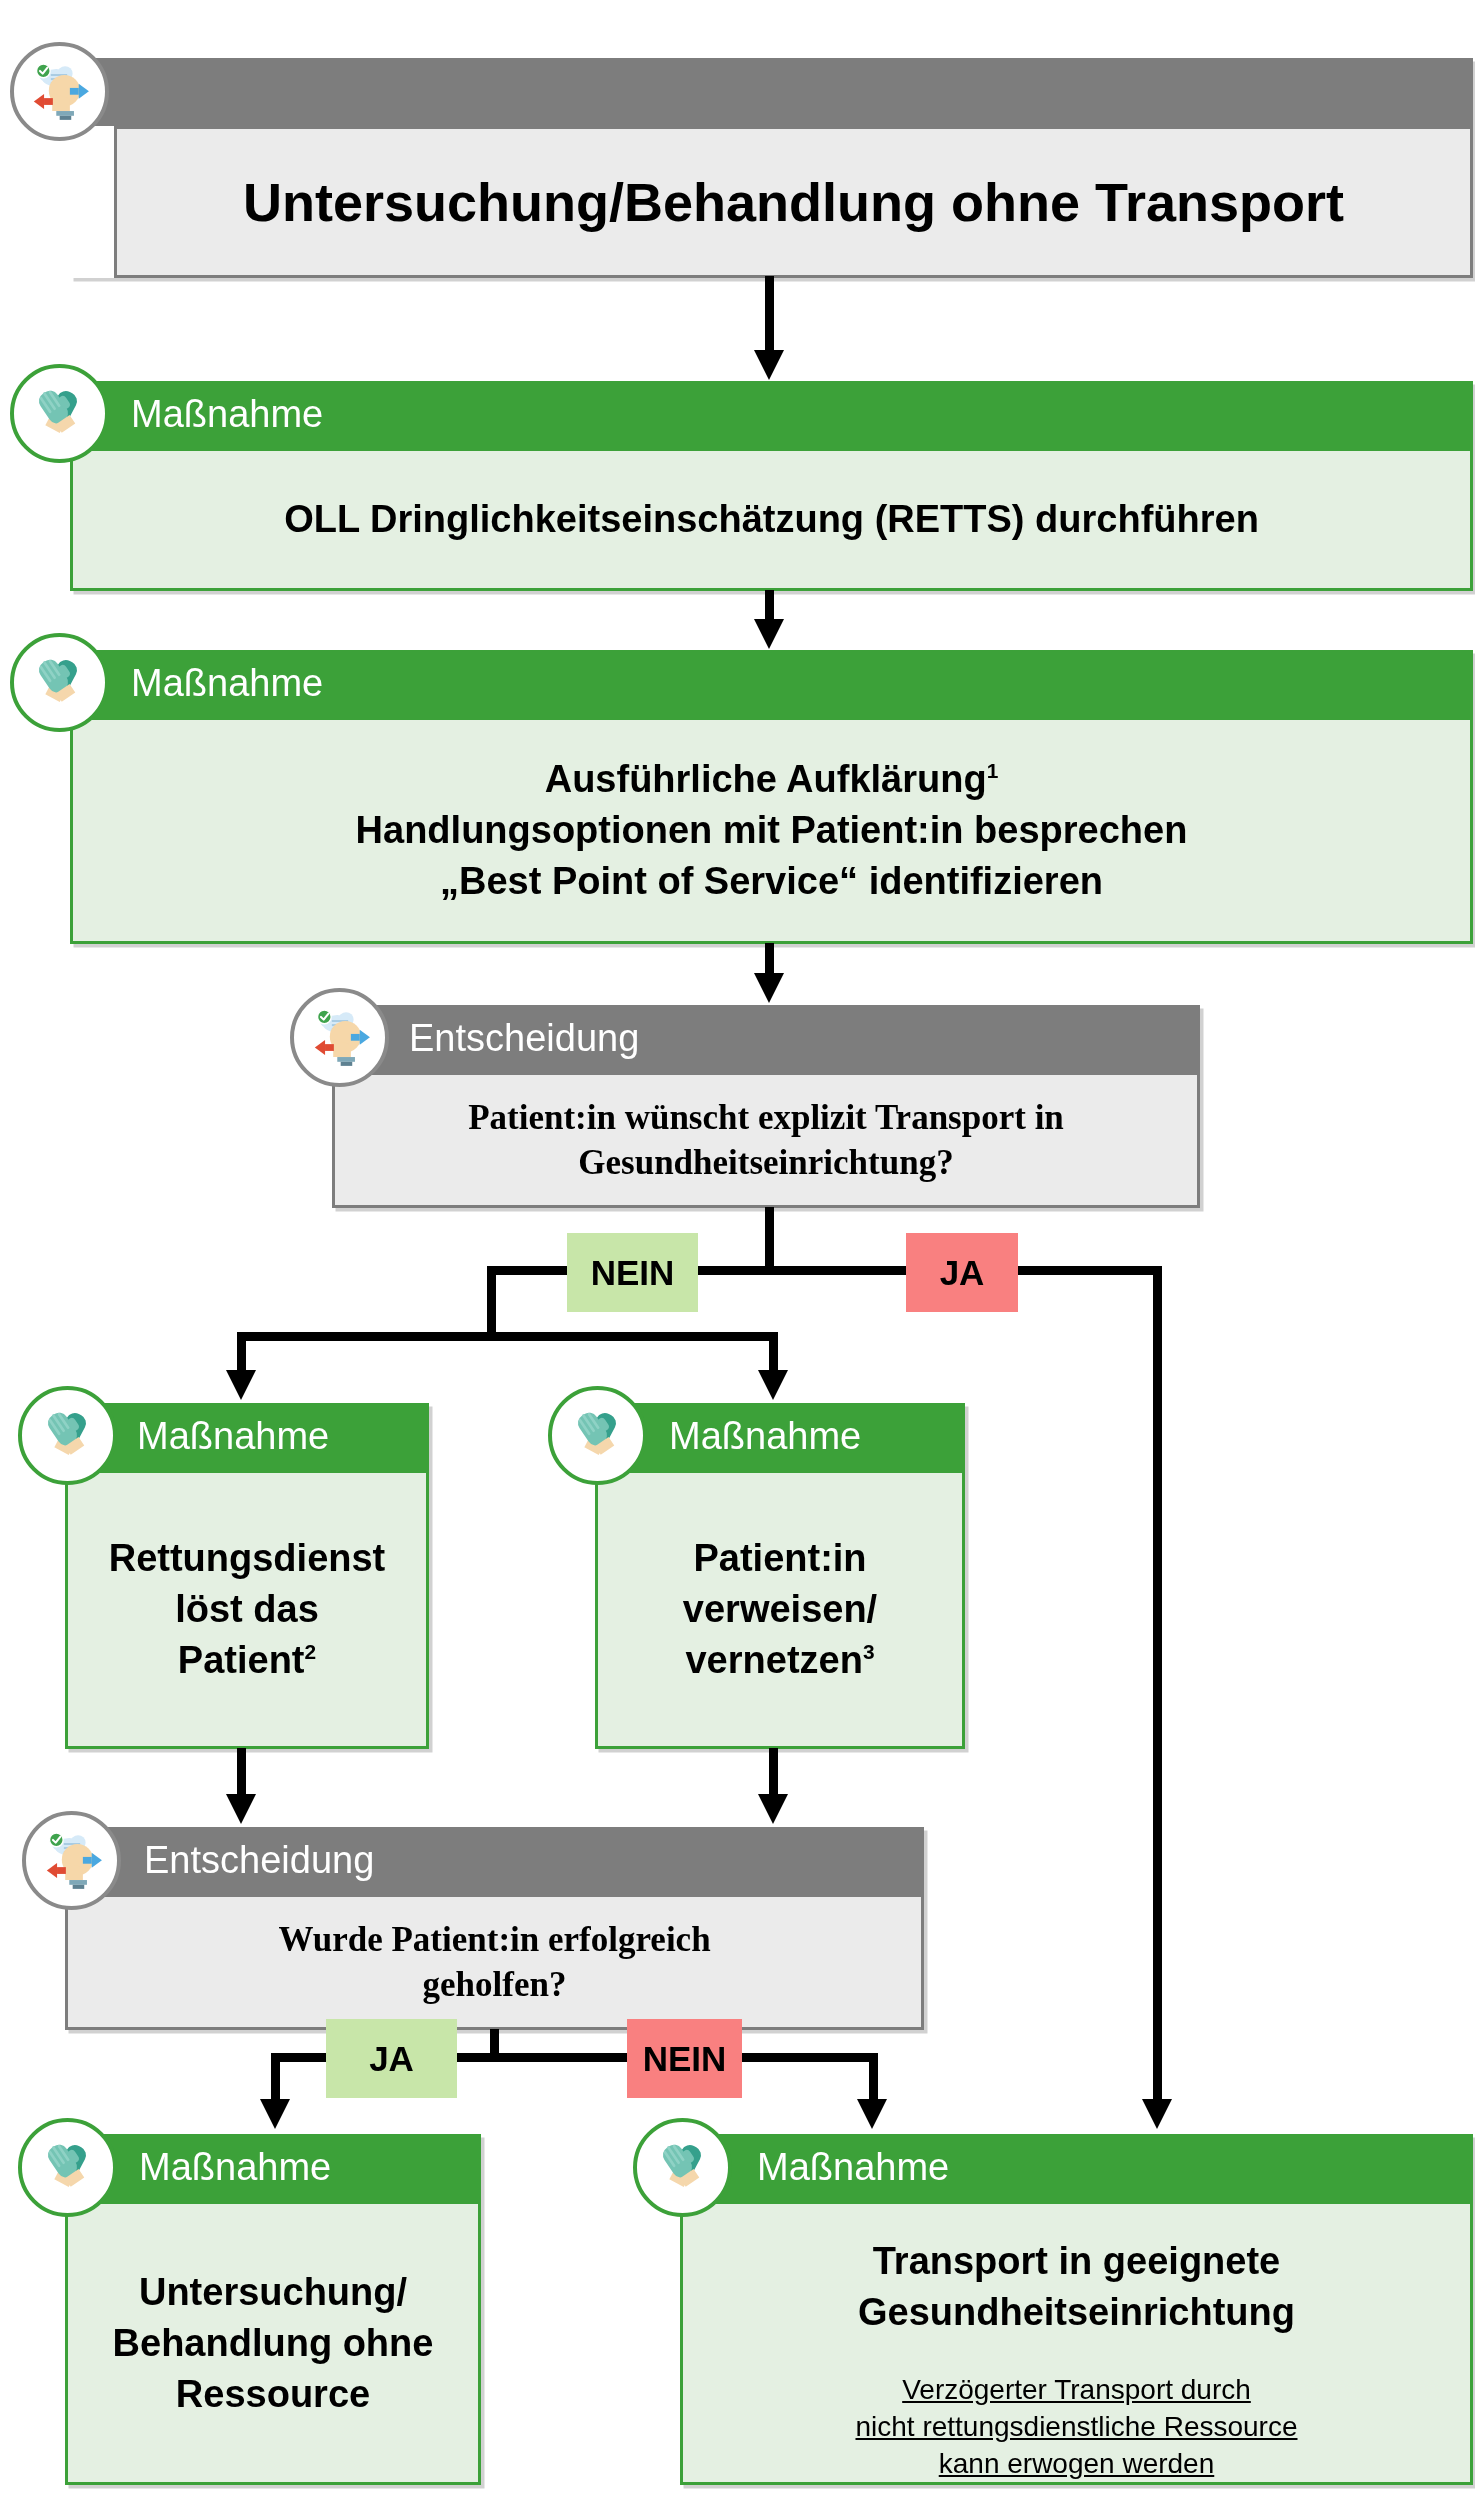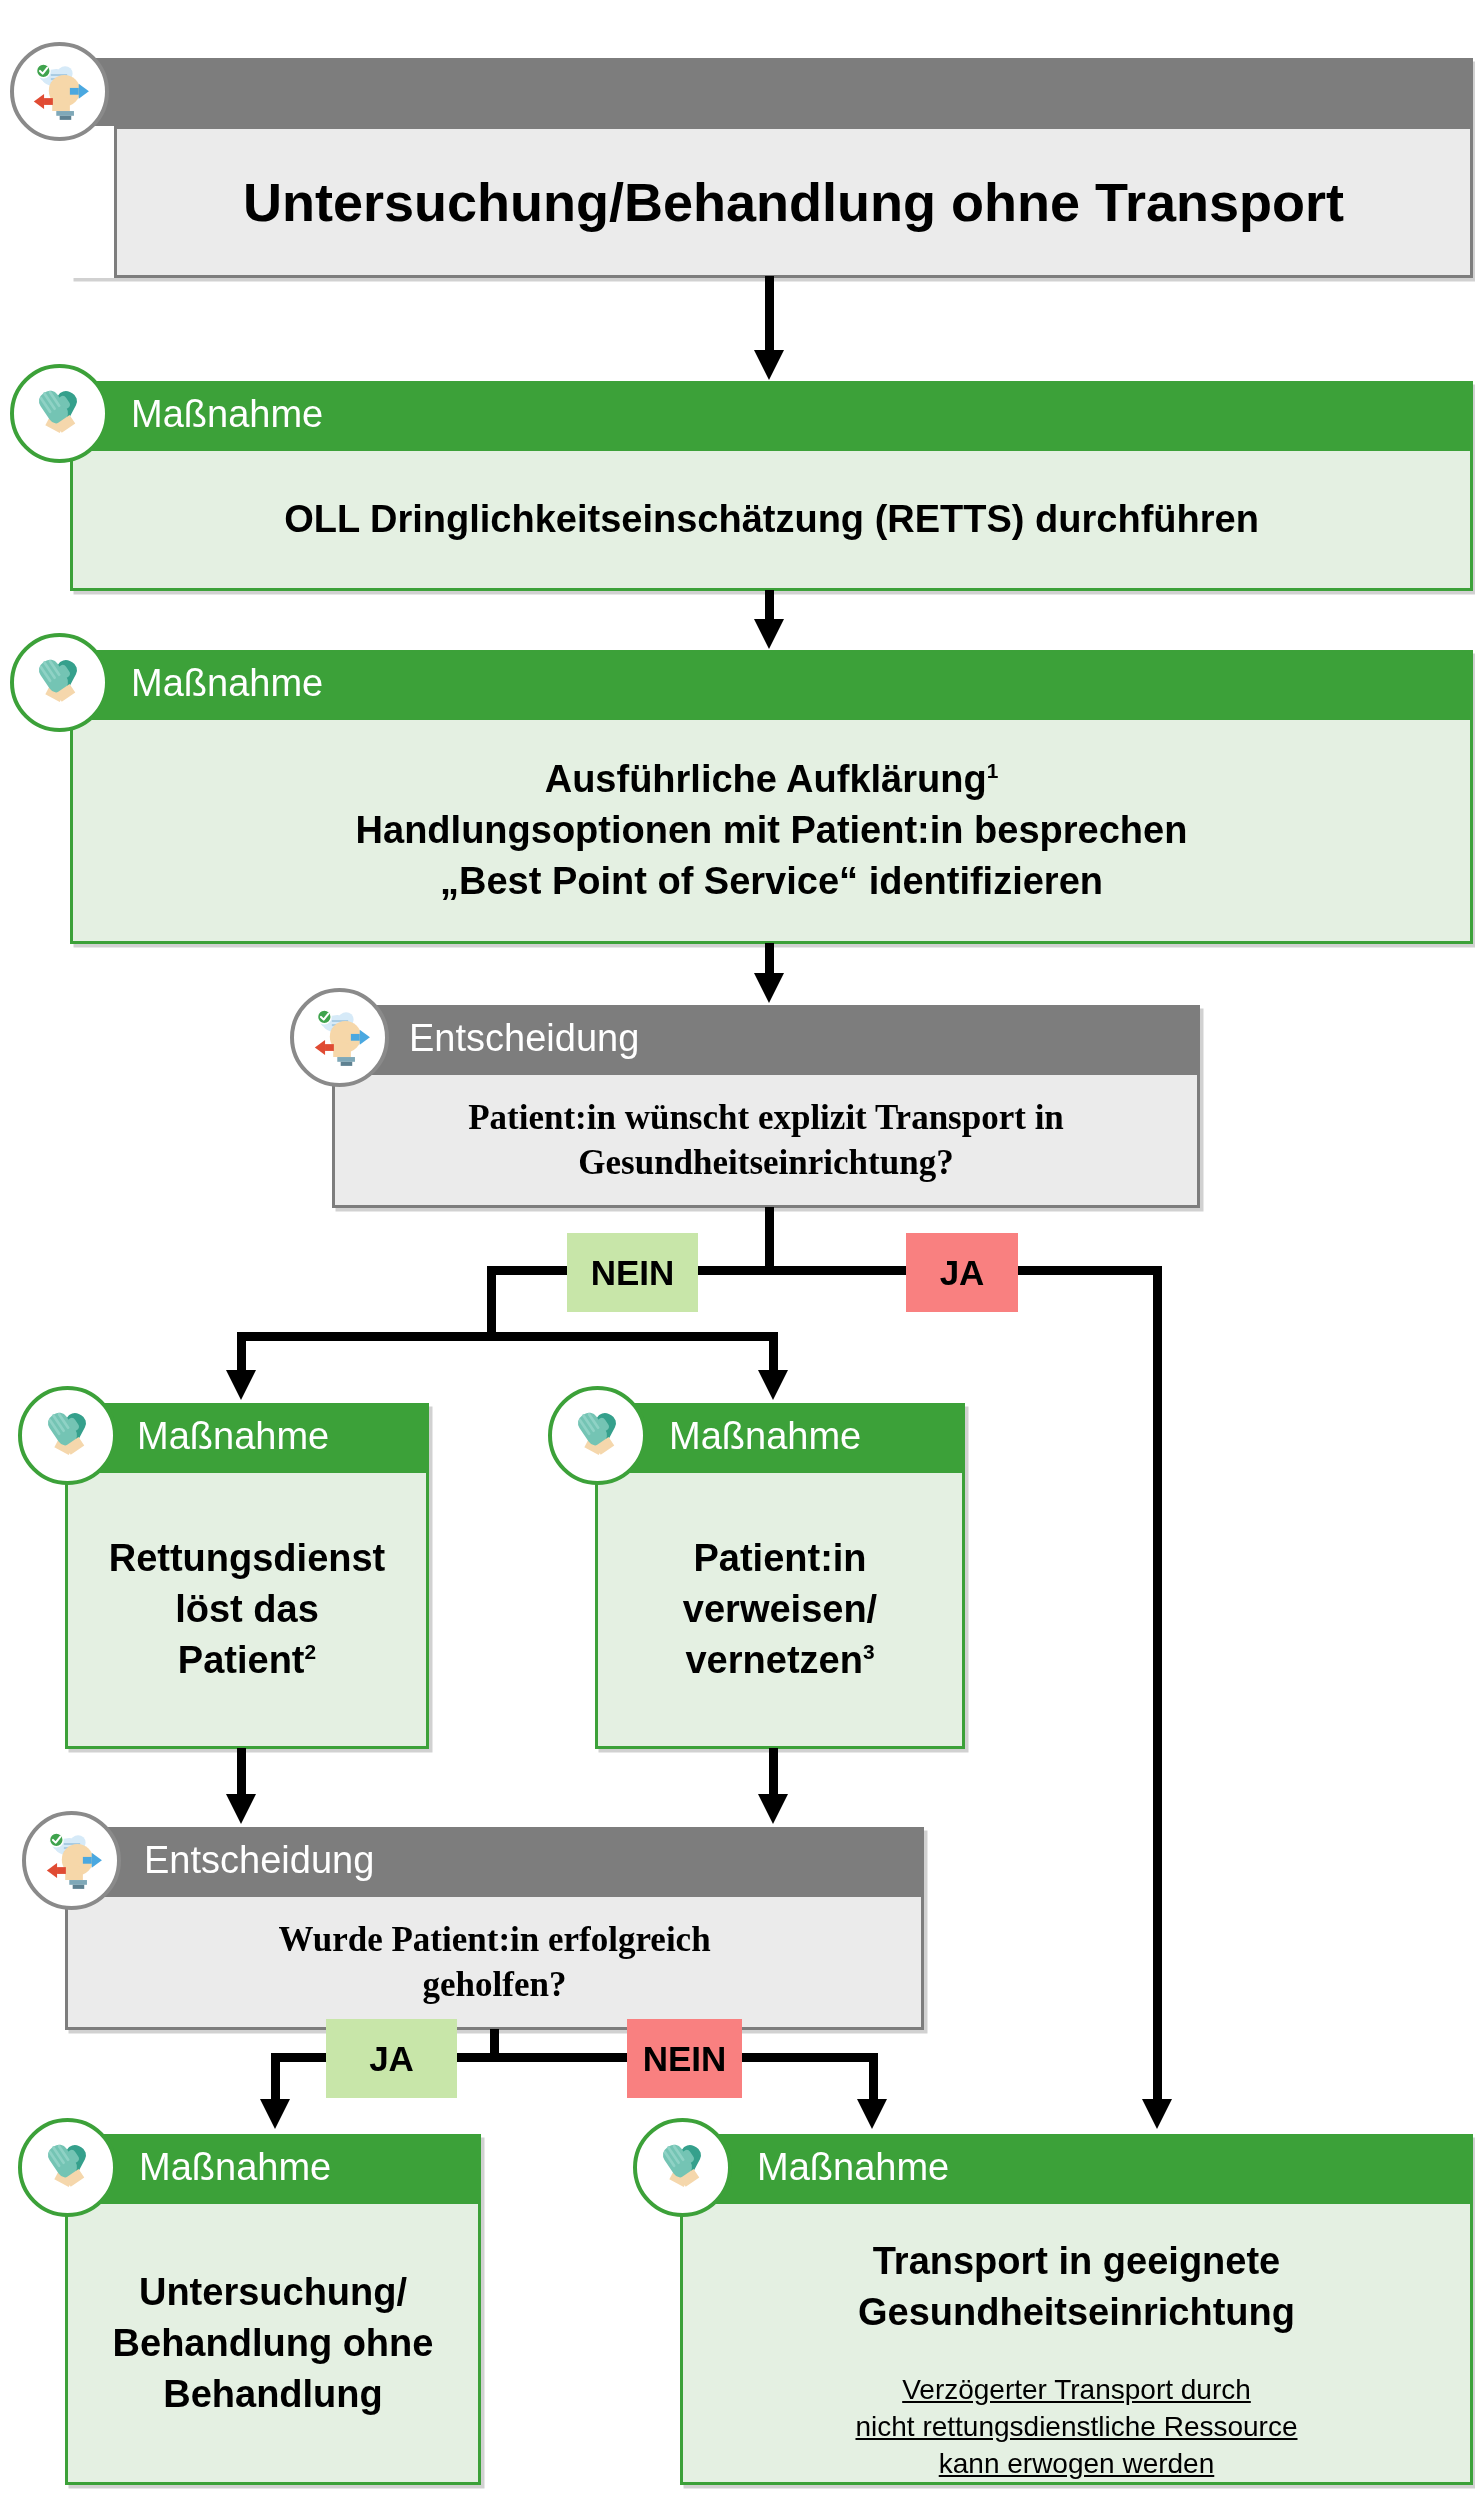--- a/index.html
+++ b/index.html
@@ -230,21 +230,21 @@
   <div class="vline" style="left:869px;top:2053px;height:48px;"></div>
   <div class="arrowhead" style="left:857px;top:2099px;"></div>
 
   <div class="box green" style="left:65px;top:2134px;width:416px;">
     <div class="hdr" style="padding-left:74px;">
       <span>Maßnahme</span>
     </div>
     <div class="bdy" style="height:284px;">
       <div class="t-big">Untersuchung/</div>
       <div class="t-big">Behandlung ohne</div>
-      <div class="t-big">Behandlung</div>
+      <div class="t-big">Ressource</div>
     </div>
   </div>
   <div class="icon-circle ring-green" style="left:18.4px;top:2118px;">
     <svg viewBox="0 0 100 100">
         <use href="#sym-gloves"></use>
       </svg>
   </div>
 
   <div class="box green" style="left:680px;top:2134px;width:793px;">
     <div class="hdr" style="padding-left:77px;">

